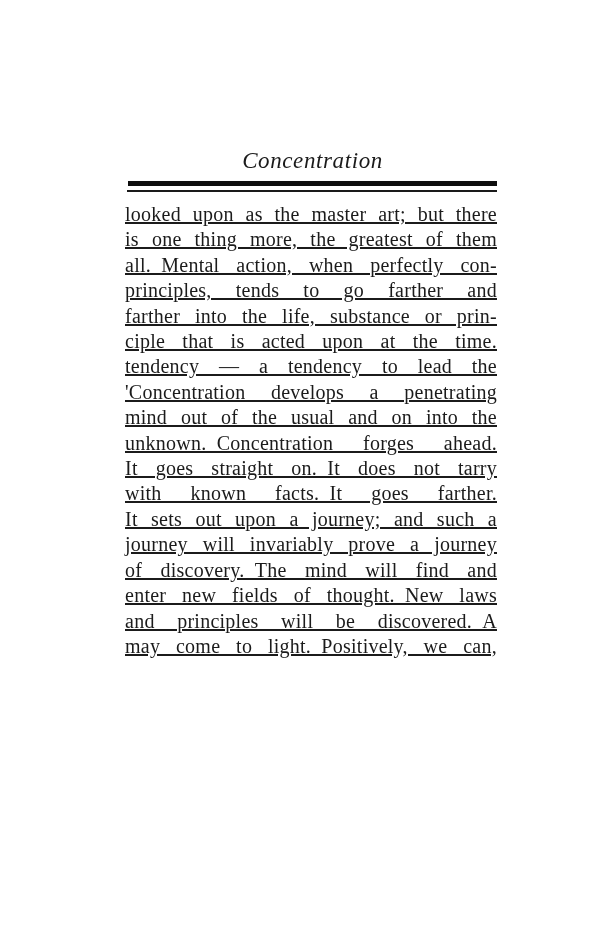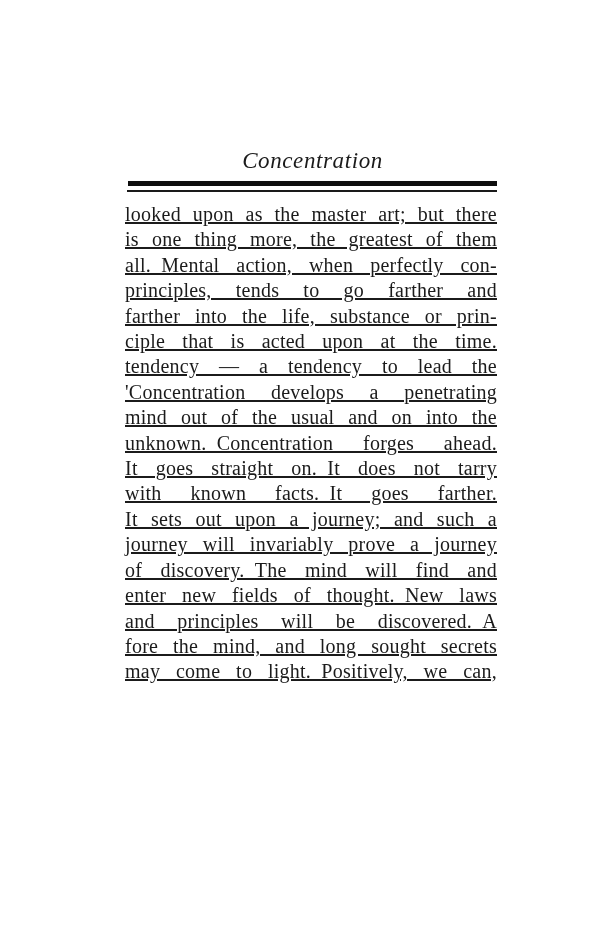--- a/index.html
+++ b/index.html
@@ -105,21 +105,20 @@
     <div class="line">'Concentration develops a penetrating</div>
     <div class="line">mind out of the usual and on into the</div>
     <div class="line">unknown. Concentration forges ahead.</div>
     <div class="line">It goes straight on. It does not tarry</div>
     <div class="line">with known facts. It goes farther.</div>
     <div class="line">It sets out upon a journey; and such a</div>
     <div class="line">journey will invariably prove a journey</div>
     <div class="line">of discovery. The mind will find and</div>
     <div class="line">enter new fields of thought. New laws</div>
     <div class="line">and principles will be discovered. A</div>
-    <div class="line">fore the mind, and long sought secrets</div>
     <div class="line">may come to light. Positively, we can,</div>
   </div>
 
   <div class="folio">[ 17 ]</div>
 
   <div class="speckle speckle-1"></div>
 
 </div>
 
 </body></html>

